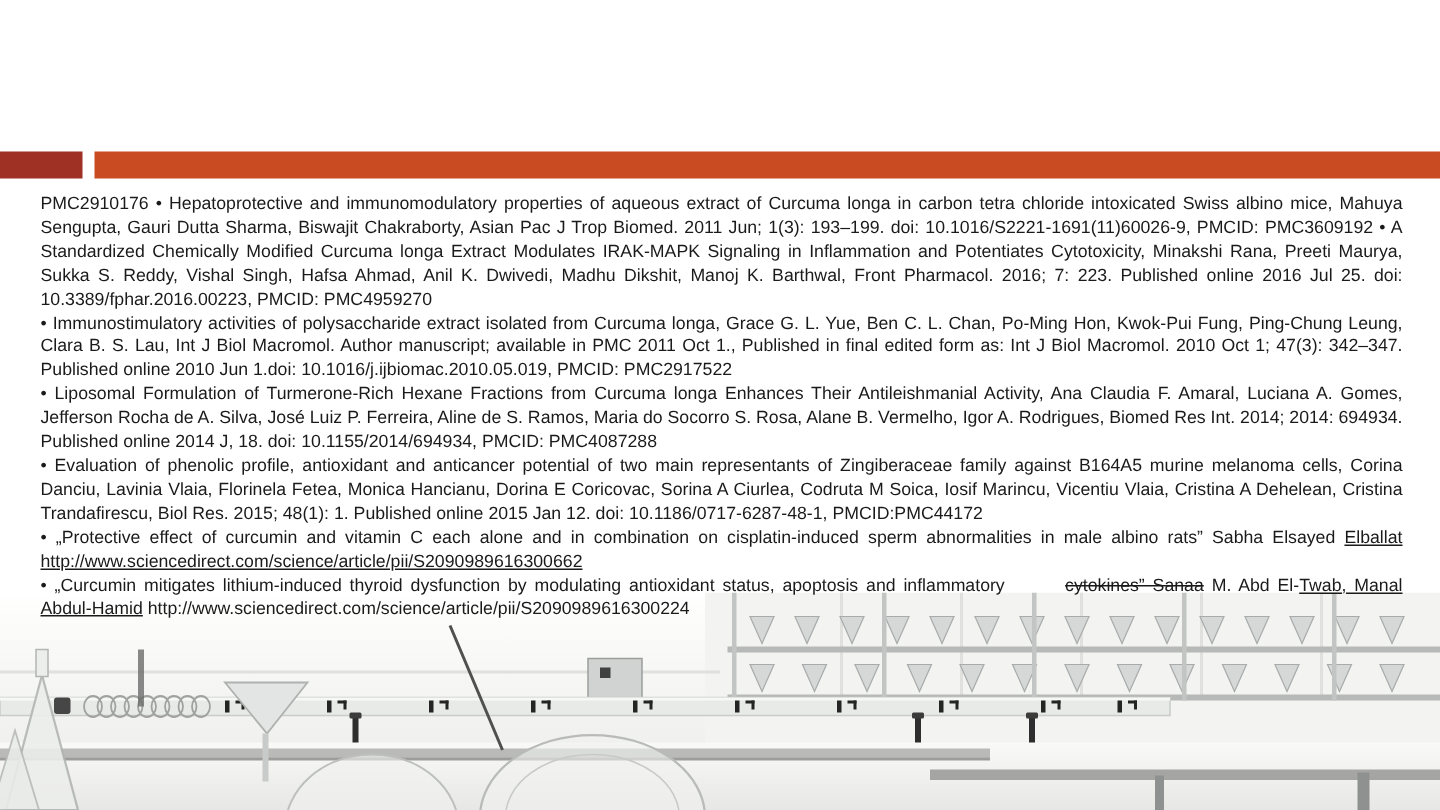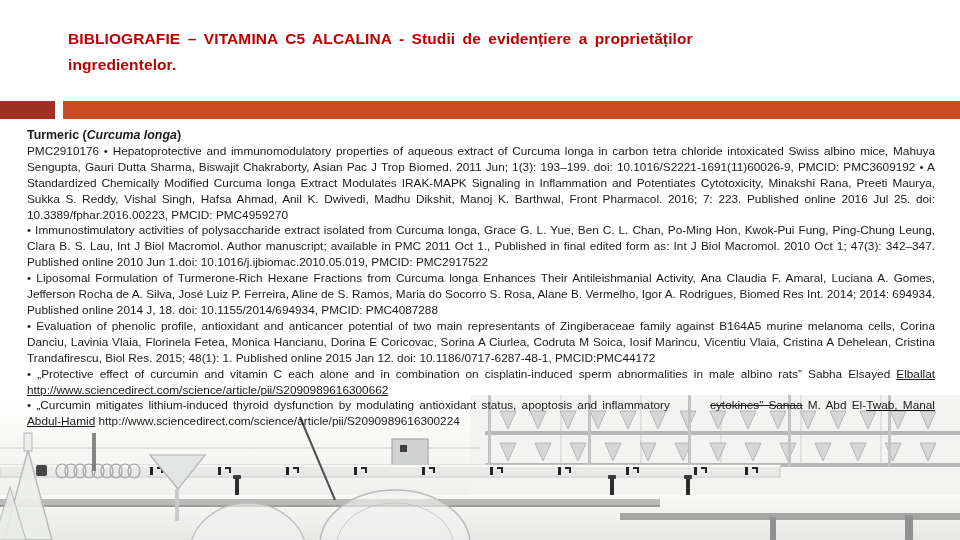--- a/index.html
+++ b/index.html
@@ -165,27 +165,25 @@
     <polygon points="150,60 205,60 178,94" fill="#e2e5e3" stroke="#aeb1af" stroke-width="1.2"></polygon>
     <rect x="175" y="94" width="4" height="32" fill="#c8cbc9"></rect>
     <line x1="300" y1="22" x2="335" y2="105" stroke="#4f504f" stroke-width="2"></line>
     <rect x="92" y="38" width="4" height="38" fill="#6a6b6a" opacity="0.8"></rect>
 
     <ellipse cx="395" cy="150" rx="75" ry="55" fill="#f0f2f0" fill-opacity="0.6" stroke="#b8bbb9" stroke-width="1.5"></ellipse>
     <ellipse cx="395" cy="150" rx="58" ry="42" fill="none" stroke="#c6c9c7" stroke-width="1"></ellipse>
     <ellipse cx="248" cy="158" rx="58" ry="50" fill="#f0f2f0" fill-opacity="0.6" stroke="#bcbfbd" stroke-width="1.3"></ellipse>
   </svg>
 
-  <div class="title">BIBLIOGRAFIE – VITAMINA C5 ALCALINA - Studii de evidențiere a proprietăților ingredientelor.</div>
 
   <div class="accent-square"></div>
   <div class="accent-bar"></div>
 
   <div class="bib">
-    <p class="bib-heading"><span>Turmeric (</span><i>Curcuma longa</i><span>)</span></p>
     <div>
         <p><span class="seg-normal">PMC2910176 • Hepatoprotective and immunomodulatory properties of aqueous extract of Curcuma longa in carbon tetra chloride intoxicated Swiss albino mice, Mahuya Sengupta, Gauri Dutta Sharma, Biswajit Chakraborty, Asian Pac J Trop Biomed. 2011 Jun; 1(3): 193–199. doi: 10.1016/S2221-1691(11)60026-9, PMCID: PMC3609192 • A Standardized Chemically Modified Curcuma longa Extract Modulates IRAK-MAPK Signaling in Inflammation and Potentiates Cytotoxicity, Minakshi Rana, Preeti Maurya, Sukka S. Reddy, Vishal Singh, Hafsa Ahmad, Anil K. Dwivedi, Madhu Dikshit, Manoj K. Barthwal, Front Pharmacol. 2016; 7: 223. Published online 2016 Jul 25. doi: 10.3389/fphar.2016.00223, PMCID: PMC4959270</span></p>
         <p><span class="seg-normal">• Immunostimulatory activities of polysaccharide extract isolated from Curcuma longa, Grace G. L. Yue, Ben C. L. Chan, Po-Ming Hon, Kwok-Pui Fung, Ping-Chung Leung, Clara B. S. Lau, Int J Biol Macromol. Author manuscript; available in PMC 2011 Oct 1., Published in final edited form as: Int J Biol Macromol. 2010 Oct 1; 47(3): 342–347. Published online 2010 Jun 1.doi: 10.1016/j.ijbiomac.2010.05.019, PMCID: PMC2917522</span></p>
         <p><span class="seg-normal">• Liposomal Formulation of Turmerone-Rich Hexane Fractions from Curcuma longa Enhances Their Antileishmanial Activity, Ana Claudia F. Amaral, Luciana A. Gomes, Jefferson Rocha de A. Silva, José Luiz P. Ferreira, Aline de S. Ramos, Maria do Socorro S. Rosa, Alane B. Vermelho, Igor A. Rodrigues, Biomed Res Int. 2014; 2014: 694934. Published online 2014 J, 18. doi: 10.1155/2014/694934, PMCID: PMC4087288</span></p>
         <p><span class="seg-normal">• Evaluation of phenolic profile, antioxidant and anticancer potential of two main representants of Zingiberaceae family against B164A5 murine melanoma cells, Corina Danciu, Lavinia Vlaia, Florinela Fetea, Monica Hancianu, Dorina E Coricovac, Sorina A Ciurlea, Codruta M Soica, Iosif Marincu, Vicentiu Vlaia, Cristina A Dehelean, Cristina Trandafirescu, Biol Res. 2015; 48(1): 1. Published online 2015 Jan 12. doi: 10.1186/0717-6287-48-1, PMCID:PMC44172</span></p>
         <p><span class="seg-normal">• „Protective effect of curcumin and vitamin C each alone and in combination on cisplatin-induced sperm abnormalities in male albino rats” Sabha Elsayed </span><span class="seg-link">Elballat http://www.sciencedirect.com/science/article/pii/S2090989616300662</span></p>
         <p><span class="seg-normal">• „Curcumin mitigates lithium-induced thyroid dysfunction by modulating antioxidant status, apoptosis and inflammatory </span><span class="seg-strike">cytokines” Sanaa</span><span class="seg-normal"> M. Abd El-</span><span class="seg-link">Twab, Manal Abdul-Hamid</span><span class="seg-normal"> http://www.sciencedirect.com/science/article/pii/S2090989616300224</span></p>
       </div>
   </div>
 

